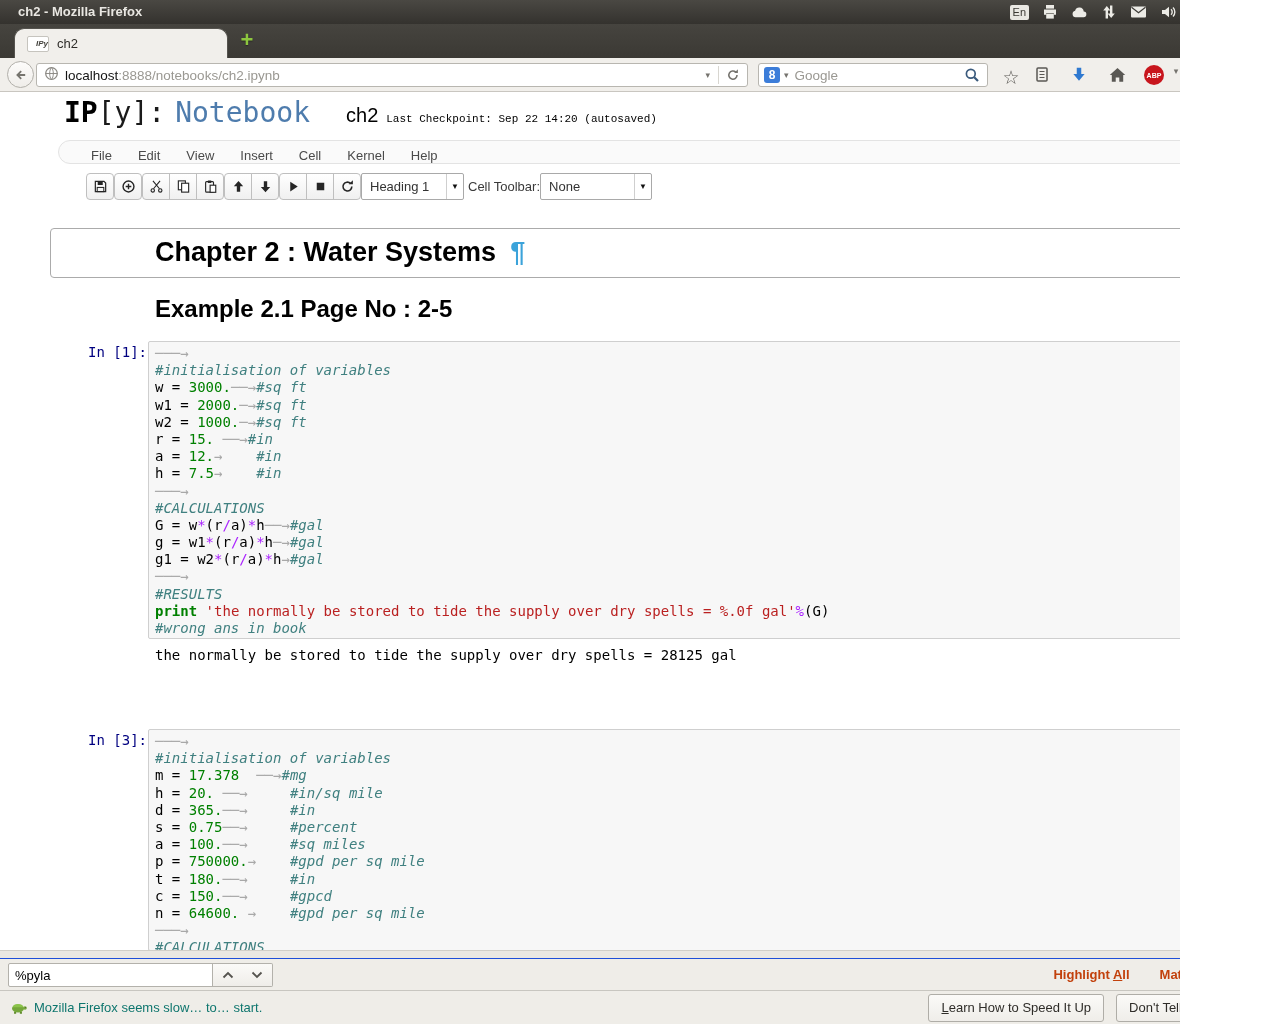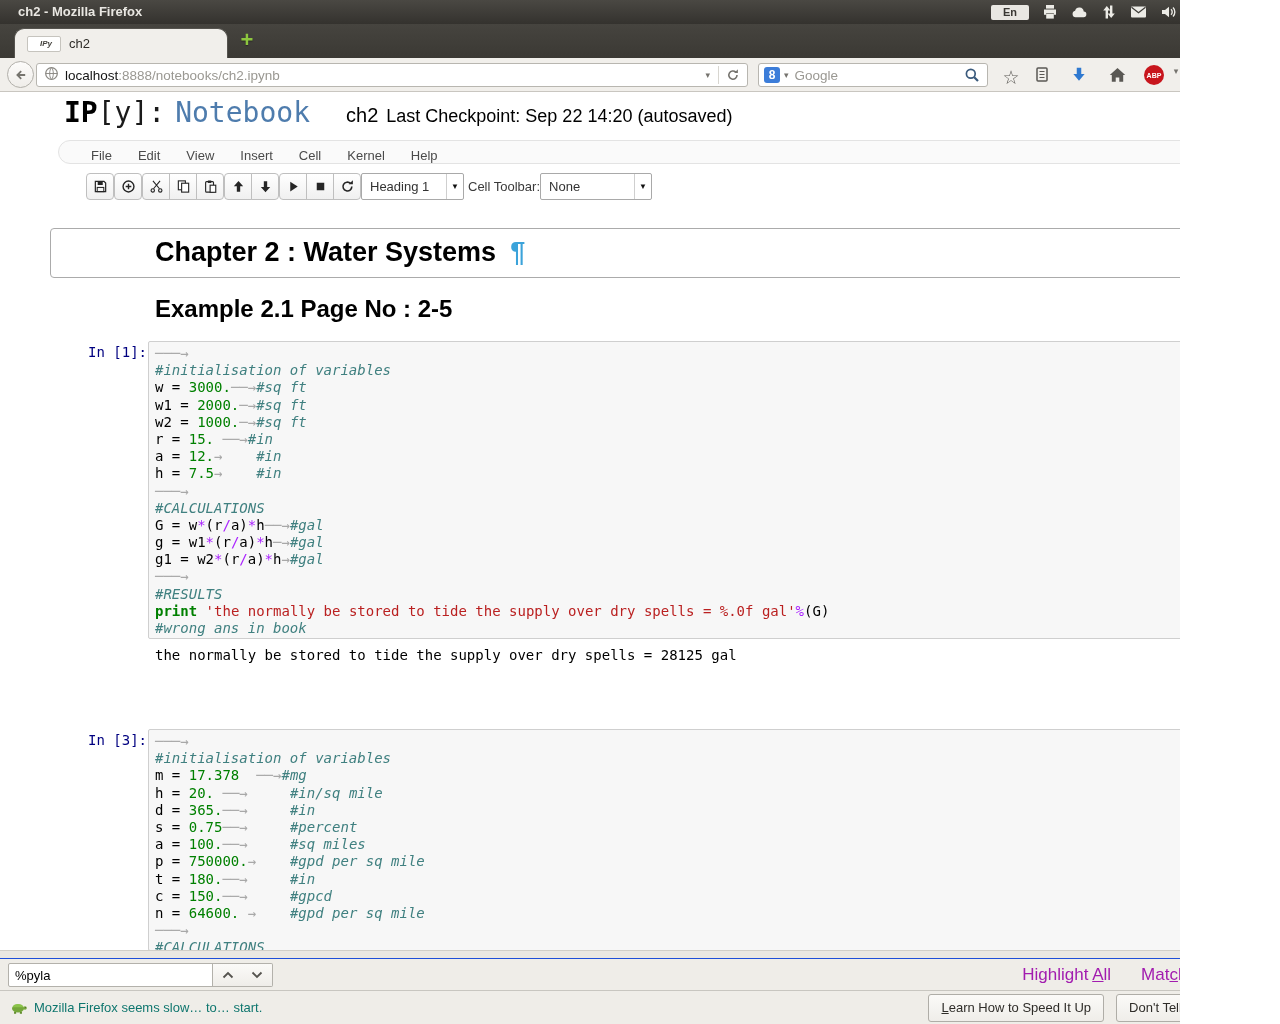--- a/index.html
+++ b/index.html
@@ -5,32 +5,32 @@
   html,body{margin:0;padding:0;overflow:hidden;}
   body{font-family:"Liberation Sans",sans-serif;}
   #screen{position:relative;width:1180px;height:1024px;background:#fff;overflow:hidden;}
 
   
   .topbar{position:absolute;left:0;top:0;width:1280px;height:24px;
     background:linear-gradient(#4a4843,#34322e);color:#f1efea;}
   .win-title{position:absolute;left:18px;top:4px;font-size:13px;font-weight:bold;color:#e9e7e2;}
   .tray{position:absolute;right:6px;top:0;height:24px;display:flex;align-items:center;gap:13px;color:#eceae5;}
   .tray svg{display:block;}
-  .kbd-ind{background:#e9e7e2;color:#3a3833;font-size:11px;font-weight:bold;border-radius:2px;
-    padding:1px 12px;line-height:13px;}
+  .kbd-ind{background:#e9e7e2;color:#3a3833;font-size:11px;font-weight:normal;border-radius:2px;
+    padding:1px 3px;line-height:13px;}
   .clock{font-size:13px;color:#f0eee9;}
 
   
   .tabbar{position:absolute;left:0;top:24px;width:1280px;height:34px;
     background:linear-gradient(#46443f,#3b3934);}
   .tab{position:absolute;left:14px;top:4px;width:214px;height:30px;background:#f1efeb;
     border:1px solid #55534e;border-bottom:none;border-radius:10px 10px 0 0;
     display:flex;align-items:center;gap:8px;padding-left:12px;box-sizing:border-box;}
   .tab-favicon{width:20px;height:14px;background:#fff;border:1px solid #c6c4be;border-radius:2px;
-    font-size:8px;font-weight:bold;font-style:italic;color:#44423d;text-align:left;line-height:14px;padding-left:12px;}
+    font-size:8px;font-weight:bold;font-style:italic;color:#44423d;text-align:right;line-height:14px;}
   .tab-label{font-size:13px;color:#2e2c28;}
   .newtab{position:absolute;left:234px;top:5px;width:26px;height:24px;color:#8dc63f;
     font-size:22px;font-weight:bold;text-align:center;line-height:22px;text-shadow:0 1px 1px #2a2925;}
 
   
   .navbar{position:absolute;left:0;top:58px;width:1280px;height:34px;background:#f1efeb;
     border-bottom:1px solid #c9c6c0;box-sizing:border-box;}
   .backbtn{position:absolute;left:7px;top:3px;width:27px;height:27px;border-radius:50%;
     background:linear-gradient(#fdfcfb,#efede9);border:1px solid #b2b0aa;box-sizing:border-box;
     display:flex;align-items:center;justify-content:center;}
@@ -58,21 +58,21 @@
 
   
   .viewport{position:absolute;left:0;top:92px;width:1280px;height:866px;background:#fff;overflow:hidden;}
 
   .nb-header{position:absolute;left:64px;top:4px;display:flex;align-items:baseline;}
   .logo{font-family:"DejaVu Sans Mono","DejaVu Sans",monospace;font-size:28px;letter-spacing:0;}
   .logo .p1{color:#000;font-weight:600;}
   .logo .p2{color:#1a1a1a;}
   .logo .p3{color:#4e7cad;margin-left:10px;}
   .nb-title{font-size:20px;color:#000;margin-left:36px;}
-  .nb-checkpoint{font-size:18px;color:#000;margin-left:8px;}
+  .nb-checkpoint{font-size:11px;color:#000;margin-left:8px;font-family:Liberation Mono, monospace;}
 
   .menubar{position:absolute;left:58px;top:48px;width:1167px;height:24px;background:#fafafa;
     border:1px solid #e3e3e3;border-radius:12px;box-sizing:border-box;display:flex;align-items:flex-end;
     padding-left:19px;}
   .menu-item{padding:0 13px;font-size:13px;color:#4a4a4a;cursor:default;}
   .kernel-ind{position:absolute;right:11px;top:5px;width:10px;height:10px;border:2px solid #5e5e5e;border-radius:50%;}
 
   .nb-toolbar{position:absolute;left:86px;top:81px;height:27px;display:flex;align-items:center;gap:0;}
   .tgroup{display:flex;}
   .tbtn{height:27px;min-width:28px;padding:0 3px;box-sizing:border-box;
@@ -126,21 +126,21 @@
     border-top:1px solid #1d4ed8;box-sizing:border-box;}
   .find-input{position:absolute;left:8px;top:4px;width:205px;height:24px;box-sizing:border-box;
     background:#fff;border:1px solid #b3b1ab;border-radius:2px 0 0 2px;font-size:13px;color:#000;
     padding:0 6px;font-family:"Liberation Sans",sans-serif;outline:none;}
   .find-btn{position:absolute;top:4px;width:31px;height:24px;box-sizing:border-box;
     background:linear-gradient(#fbfaf8,#efede9);border:1px solid #b3b1ab;
     display:flex;align-items:center;justify-content:center;}
   .find-prev{left:212px;}
   .find-next{left:242px;border-left:none;border-radius:0 2px 2px 0;}
   .find-right{position:absolute;right:10px;top:0;height:31px;display:flex;align-items:center;gap:30px;}
-  .flatbtn{font-size:17px;color:#a21caf;}
+  .flatbtn{font-size:13px;color:#c2410c;font-weight:bold;}
   .closex{font-size:14px;font-weight:bold;color:#6e6c66;}
   .ak{text-decoration:underline;}
 
   
   .notifybar{position:absolute;left:0;top:990px;width:1280px;height:34px;background:#efede8;
     border-top:1px solid #c8c6c0;box-sizing:border-box;}
   .notify-msg{position:absolute;left:34px;top:9px;font-size:13px;color:#0f766e;}
   .turtle{position:absolute;left:10px;top:8px;}
   .notify-right{position:absolute;right:10px;top:0;height:33px;display:flex;align-items:center;gap:12px;}
   .nbtn{height:26px;padding:0 12px;background:linear-gradient(#fbfaf8,#efede9);border:1px solid #afada7;

